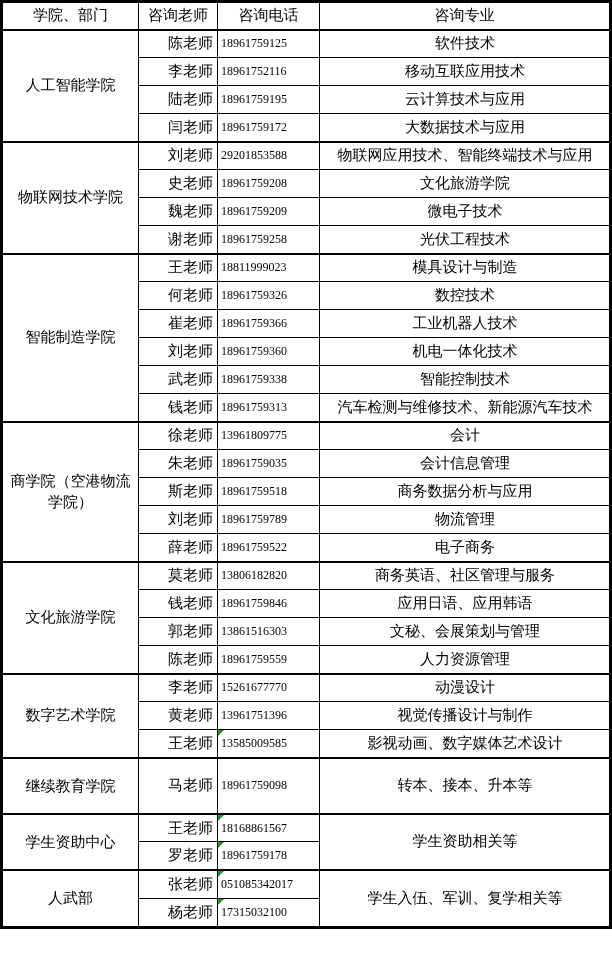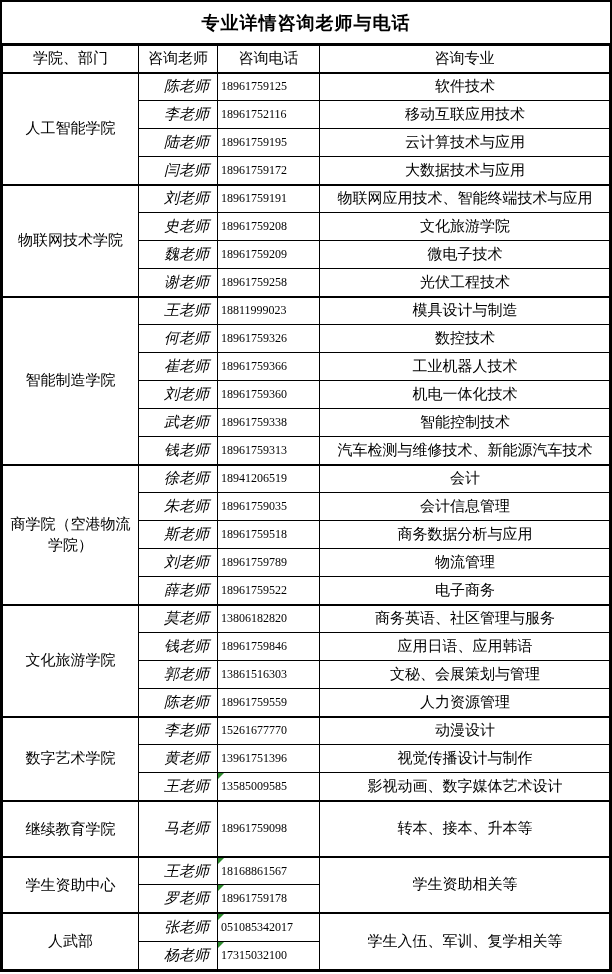--- a/index.html
+++ b/index.html
@@ -55,24 +55,23 @@
   }
   thead tr { border-bottom: 2px solid #000000; }
   tr.section-start td { border-top: 2px solid #000000; }
   td.dept {
     text-align: center;
     white-space: normal;
     line-height: 1.35;
     padding: 17px 3px;
   }
   td.teacher {
-    text-align: center;
+    text-align: right;
     white-space: nowrap;
     padding-left: 21px;
-    font-style: italic;
   }
   td.phone {
     text-align: left;
     white-space: nowrap;
     font-size: 12px;
     padding-left: 3px;
     position: relative;
   }
   td.major {
     text-align: center;
@@ -86,21 +85,20 @@
     width: 0;
     height: 0;
     border-top: 6px solid #2e8b2e;
     border-right: 6px solid transparent;
   }
 </style>
 </head>
 <body>
 
 <div class="sheet">
-  <div class="title-bar">专业详情咨询老师与电话</div>
   <table>
     <colgroup>
       <col class="c-dept">
         <col class="c-teach">
         <col class="c-phone">
         <col class="c-major">
     </colgroup>
     <thead>
       <tr>
         <th><span>学院、部门</span></th>
@@ -127,21 +125,21 @@
           <td class="major"><span>云计算技术与应用</span></td>
         </tr>
         <tr>
           <td class="teacher"><span>闫老师</span></td>
           <td class="phone"><span>18961759172</span></td>
           <td class="major"><span>大数据技术与应用</span></td>
         </tr>
         <tr class="section-start">
           <td class="dept" rowspan="4"><span>物联网技术学院</span></td>
           <td class="teacher"><span>刘老师</span></td>
-          <td class="phone"><span>18961759191</span></td>
+          <td class="phone"><span>29201853588</span></td>
           <td class="major"><span>物联网应用技术、智能终端技术与应用</span></td>
         </tr>
         <tr>
           <td class="teacher"><span>史老师</span></td>
           <td class="phone"><span>18961759208</span></td>
           <td class="major"><span>文化旅游学院</span></td>
         </tr>
         <tr>
           <td class="teacher"><span>魏老师</span></td>
           <td class="phone"><span>18961759209</span></td>
@@ -179,21 +177,21 @@
           <td class="major"><span>智能控制技术</span></td>
         </tr>
         <tr>
           <td class="teacher"><span>钱老师</span></td>
           <td class="phone"><span>18961759313</span></td>
           <td class="major"><span>汽车检测与维修技术、新能源汽车技术</span></td>
         </tr>
         <tr class="section-start">
           <td class="dept" rowspan="5"><span>商学院（空港物流学院）</span></td>
           <td class="teacher"><span>徐老师</span></td>
-          <td class="phone"><span>18941206519</span></td>
+          <td class="phone"><span>13961809775</span></td>
           <td class="major"><span>会计</span></td>
         </tr>
         <tr>
           <td class="teacher"><span>朱老师</span></td>
           <td class="phone"><span>18961759035</span></td>
           <td class="major"><span>会计信息管理</span></td>
         </tr>
         <tr>
           <td class="teacher"><span>斯老师</span></td>
           <td class="phone"><span>18961759518</span></td>

